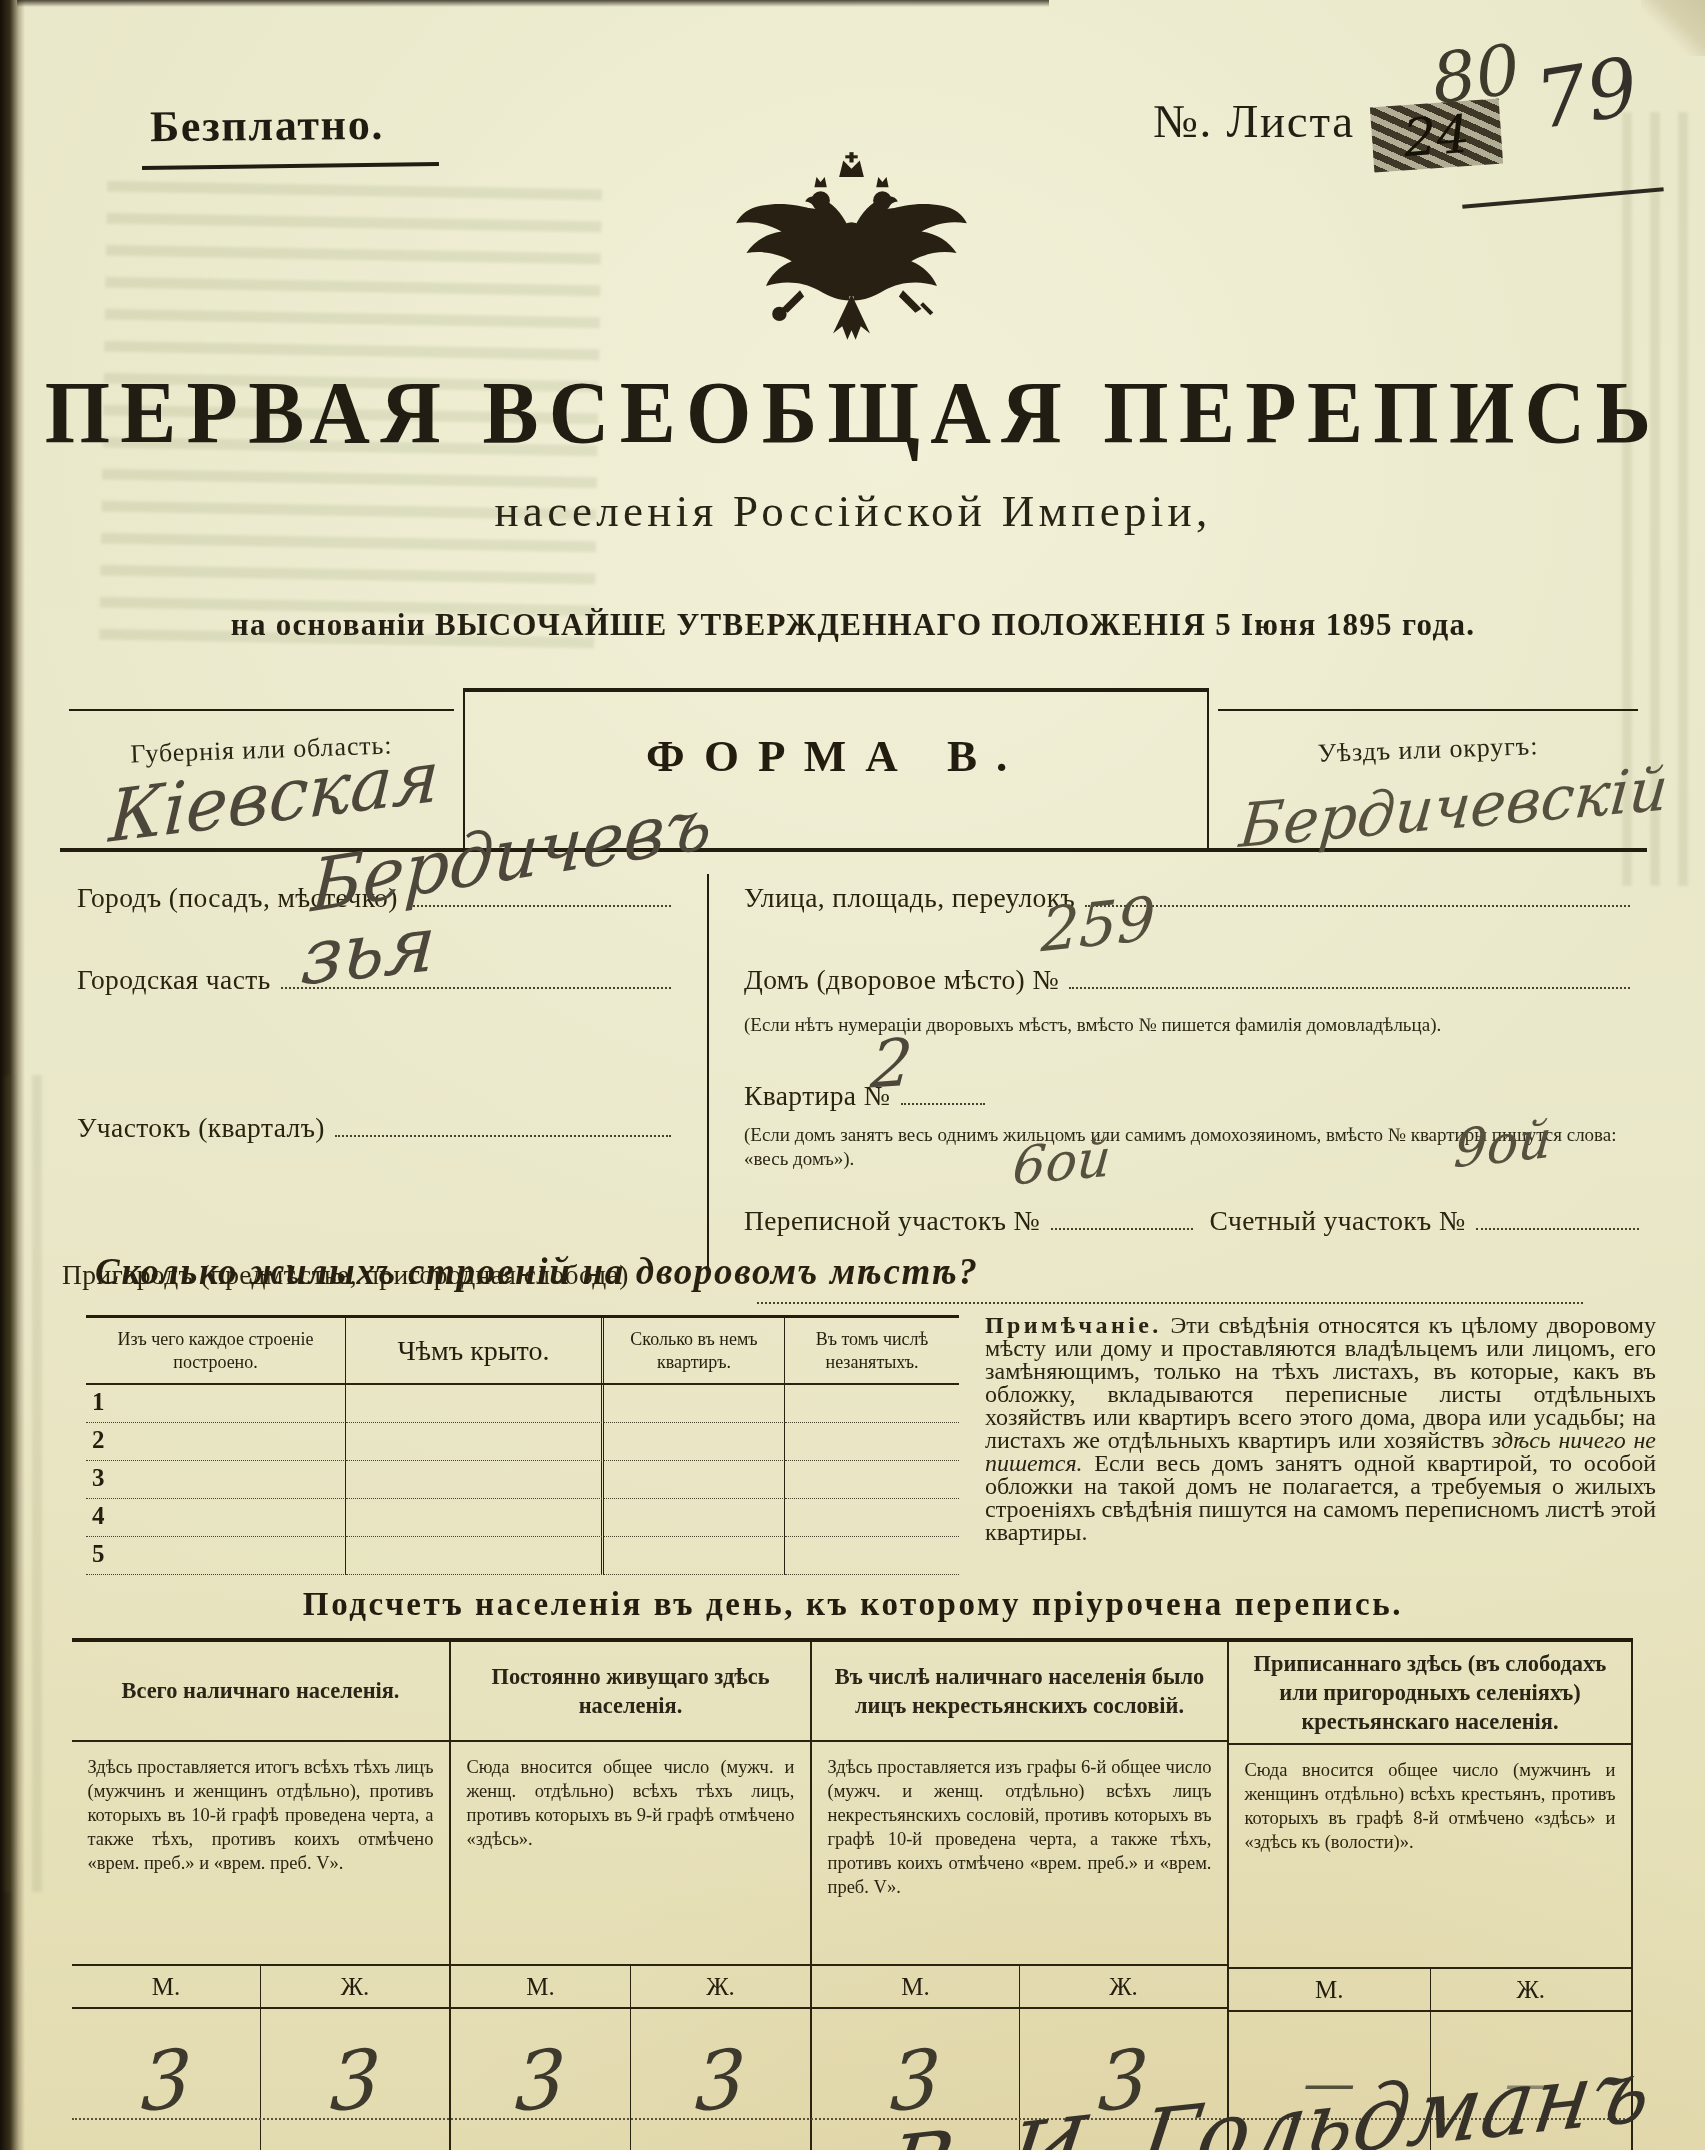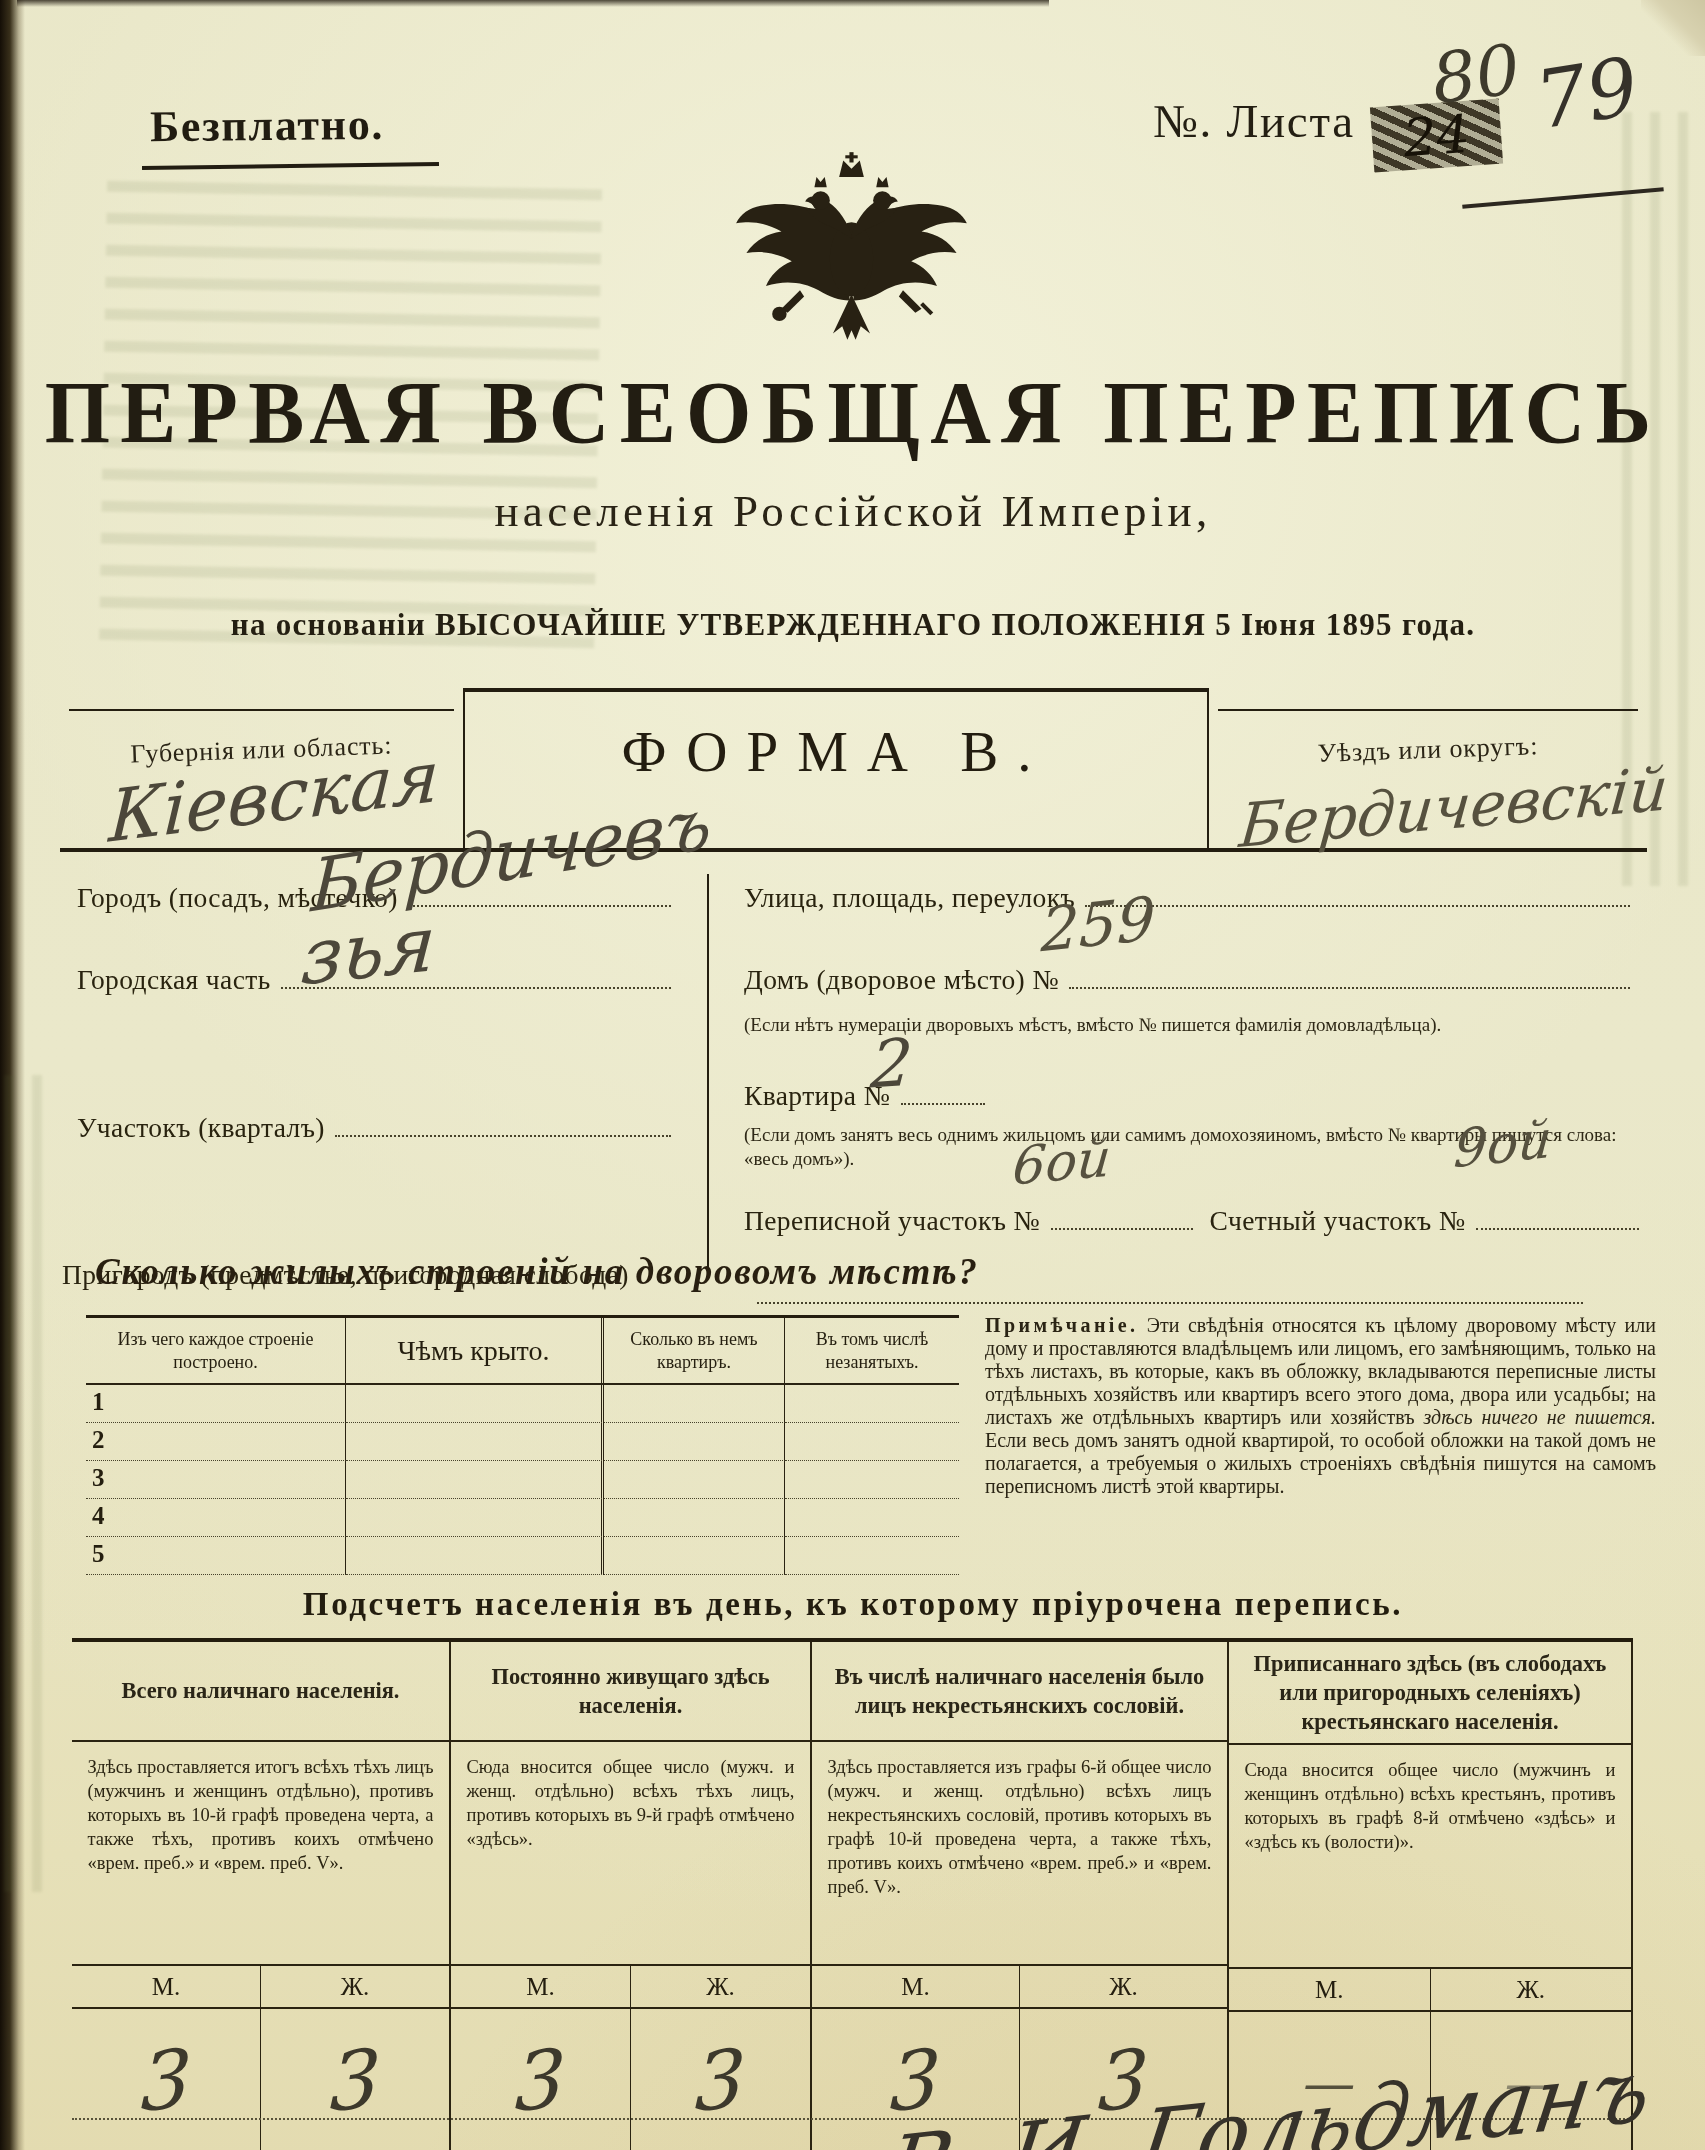--- a/index.html
+++ b/index.html
@@ -43,21 +43,21 @@
   .law-line{left:0;right:0;top:607px;text-align:center;font-size:31px;font-weight:700;letter-spacing:1.3px;color:#241f12;}
 
   
   .header-box{left:60px;top:688px;width:1587px;height:160px;display:flex;border-bottom:4.3px solid #231d10;}
   .hb-side{width:404px;position:relative;}
   .hb-side.right{width:439px;}
   .hb-center{width:744px;border-left:2.6px solid #241e10;border-right:2.6px solid #241e10;border-top:4.7px solid #231d10;text-align:center;}
   .hb-topline{margin:20.6px 8.6px 0 8.6px;border-top:2.6px solid #241e10;}
   .hb-label{margin-top:24px;text-align:center;font-size:26px;letter-spacing:0.9px;transform:rotate(-2deg);color:#2b2516;}
   .hb-line1{margin-top:20.6px;font-size:43px;font-weight:700;letter-spacing:13px;color:#231d10;}
-  .hb-line2{margin-top:27px;font-size:57px;font-weight:400;letter-spacing:19px;color:#231d10;}
+  .hb-line2{margin-top:38px;font-size:45px;font-weight:700;letter-spacing:19px;color:#231d10;}
   .hand-kiev{left:108px;top:755px;font-size:71px;transform:rotate(-7deg) skewX(-10deg);}
   .hand-berd{left:1239px;top:772px;font-size:60px;transform:rotate(-5deg) skewX(-10deg);color:#56513f;}
 
   
   .fields{left:60px;top:865px;width:1587px;height:430px;font-size:27.5px;}
   .f-divider{left:647px;top:8.6px;width:2.2px;height:400px;background:#241e10;position:absolute;}
   .f-row{position:absolute;display:flex;align-items:baseline;}
   .f-label{white-space:nowrap;letter-spacing:0.4px;color:#29230f;}
   .dl{flex:1;border-bottom:2.2px dotted #47422b;height:3.4px;margin-left:10.3px;}
   .f-note{position:absolute;font-size:19px;line-height:1.26;color:#2e2816;}
@@ -79,21 +79,21 @@
   .b-hcell.c3{width:181px;}
   .b-hcell.c4{width:174px;border-right:none;}
   .b-row{display:flex;height:38px;}
   .b-cell{box-sizing:border-box;border-right:1.7px solid #2a2312;border-bottom:1.7px dotted #47422b;display:flex;align-items:flex-start;}
   .b-cell.c1{width:260px;}
   .b-cell.c2{width:258px;border-right:3.4px double #2a2312;}
   .b-cell.c3{width:181px;}
   .b-cell.c4{width:174px;border-right:none;}
   .b-num{font-size:25px;font-weight:700;padding:3.4px 0 0 6px;color:#241e0f;}
 
-  .note-block{left:985px;top:1314px;width:671px;font-size:20px;line-height:23px;text-align:justify;color:#2a2414;}
+  .note-block{left:985px;top:1314px;width:671px;font-size:24px;line-height:23px;text-align:justify;color:#2a2414;}
   .note-title{font-weight:700;letter-spacing:3.4px;}
   .note-em{font-style:italic;}
 
   
   .census-heading{left:0;right:0;top:1586px;text-align:center;font-size:33px;font-weight:700;letter-spacing:2.6px;color:#231d0f;}
   .census{left:72px;top:1638px;width:1561px;border-top:4.7px solid #231c0d;border-bottom:6px solid #231c0d;display:flex;position:absolute;}
   .ct-col{box-sizing:border-box;border-right:2.2px solid #2a2311;display:flex;flex-direction:column;}
   .ct-col:last-child{border-right:none;}
   .ct-col.c1{width:379px;} .ct-col.c2{width:361px;} .ct-col.c3{width:417px;} .ct-col.c4{width:404px;}
   .ct-title{min-height:100px;display:flex;align-items:center;justify-content:center;text-align:center;font-size:22.4px;font-weight:700;line-height:1.3;padding:6.9px 17px;border-bottom:2.6px solid #2a2311;box-sizing:border-box;}

